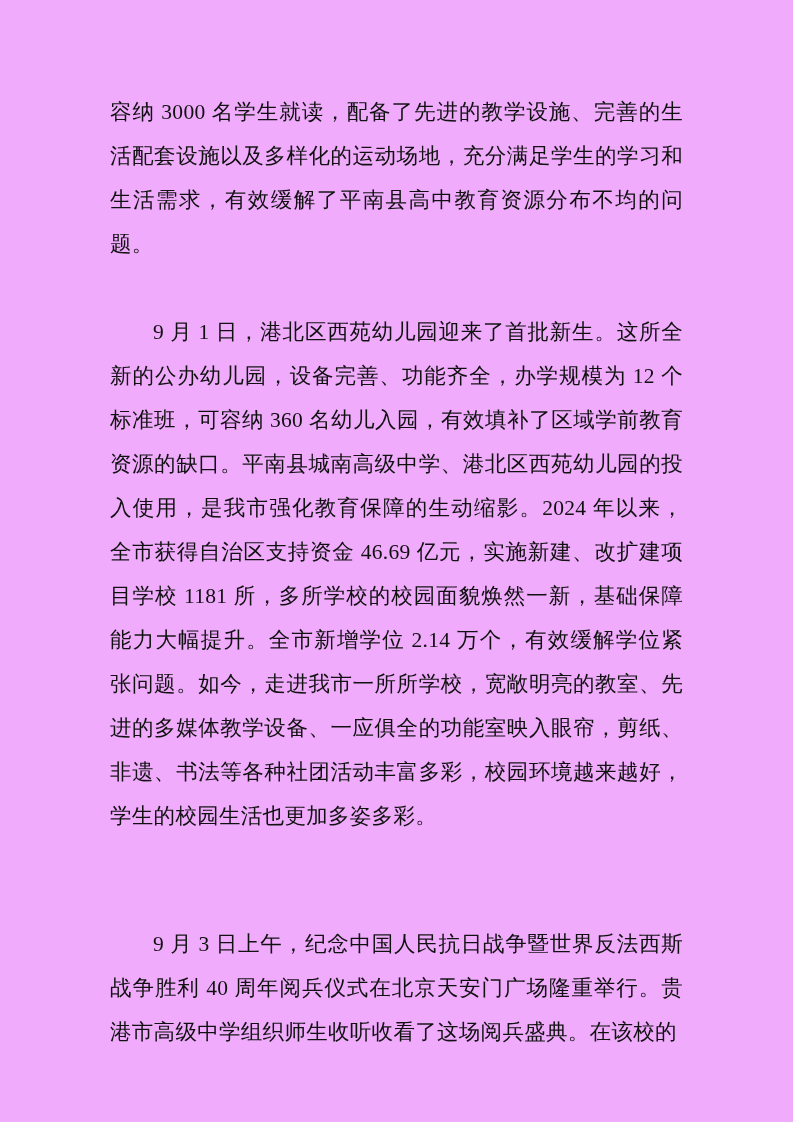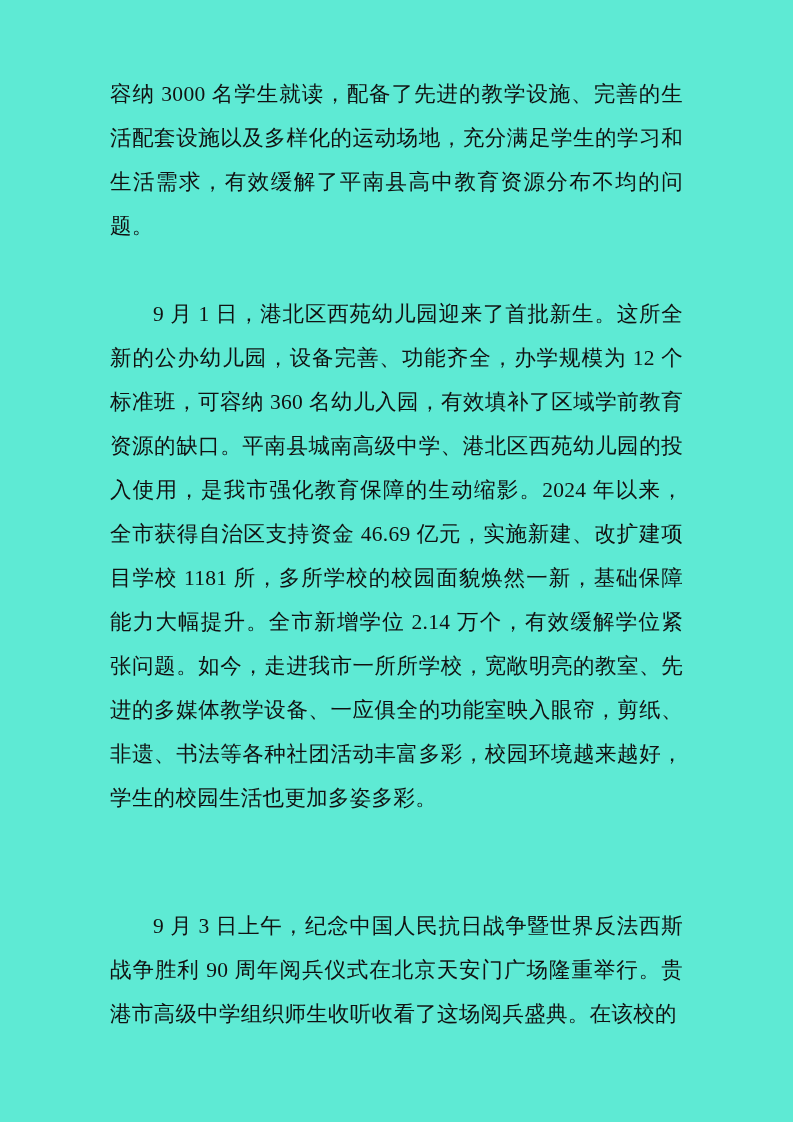--- a/index.html
+++ b/index.html
@@ -11,23 +11,23 @@
     width: 793px;
     height: 1122px;
     font-family: "Liberation Serif", "DejaVu Serif", serif;
     color: #000000;
     overflow: hidden;
   }
   .page {
     position: relative;
     width: 793px;
     height: 1122px;
-    background: #5eead4;
+    background: #f0abfc;
     box-sizing: border-box;
-    padding: 72px 110px 60px 110px;
+    padding: 90px 110px 60px 110px;
   }
   .doc-body {
     width: 573px;
   }
   p.para {
     margin: 0 0 0 0;
     font-size: 21.5px;
     line-height: 44px;
     text-align: justify;
     text-justify: inter-ideograph;
@@ -62,16 +62,16 @@
 
     <div class="spacer-lg"></div>
 
     <p class="para indent">9 月 1 日，港北区西苑幼儿园迎来了首批新生。这所全新的公办幼儿园，设备完善、功能齐全，办学规模为 12 个标准班，可容纳 360 名幼儿入园，有效填补了区域学前教育资源的缺口。平南县城南高级中学、港北区西苑幼儿园的投入使用，是我市强化教育保障的生动缩影。2024 年以来，全市获得自治区支持资金 46.69 亿元，实施新建、改扩建项目学校 1181 所，多所学校的校园面貌焕然一新，基础保障能力大幅提升。全市新增学位 2.14 万个，有效缓解学位紧张问题。如今，走进我市一所所学校，宽敞明亮的教室、先进的多媒体教学设备、一应俱全的功能室映入眼帘，剪纸、非遗、书法等各种社团活动丰富多彩，校园环境越来越好，学生的校园生活也更加多姿多彩。</p>
 
     <div class="spacer-md"></div>
 
 
     <div class="spacer-md"></div>
 
-    <p class="para indent">9 月 3 日上午，纪念中国人民抗日战争暨世界反法西斯战争胜利 90 周年阅兵仪式在北京天安门广场隆重举行。贵港市高级中学组织师生收听收看了这场阅兵盛典。在该校的</p>
+    <p class="para indent">9 月 3 日上午，纪念中国人民抗日战争暨世界反法西斯战争胜利 40 周年阅兵仪式在北京天安门广场隆重举行。贵港市高级中学组织师生收听收看了这场阅兵盛典。在该校的</p>
 
   </div>
 </div>
 
 </body></html>

